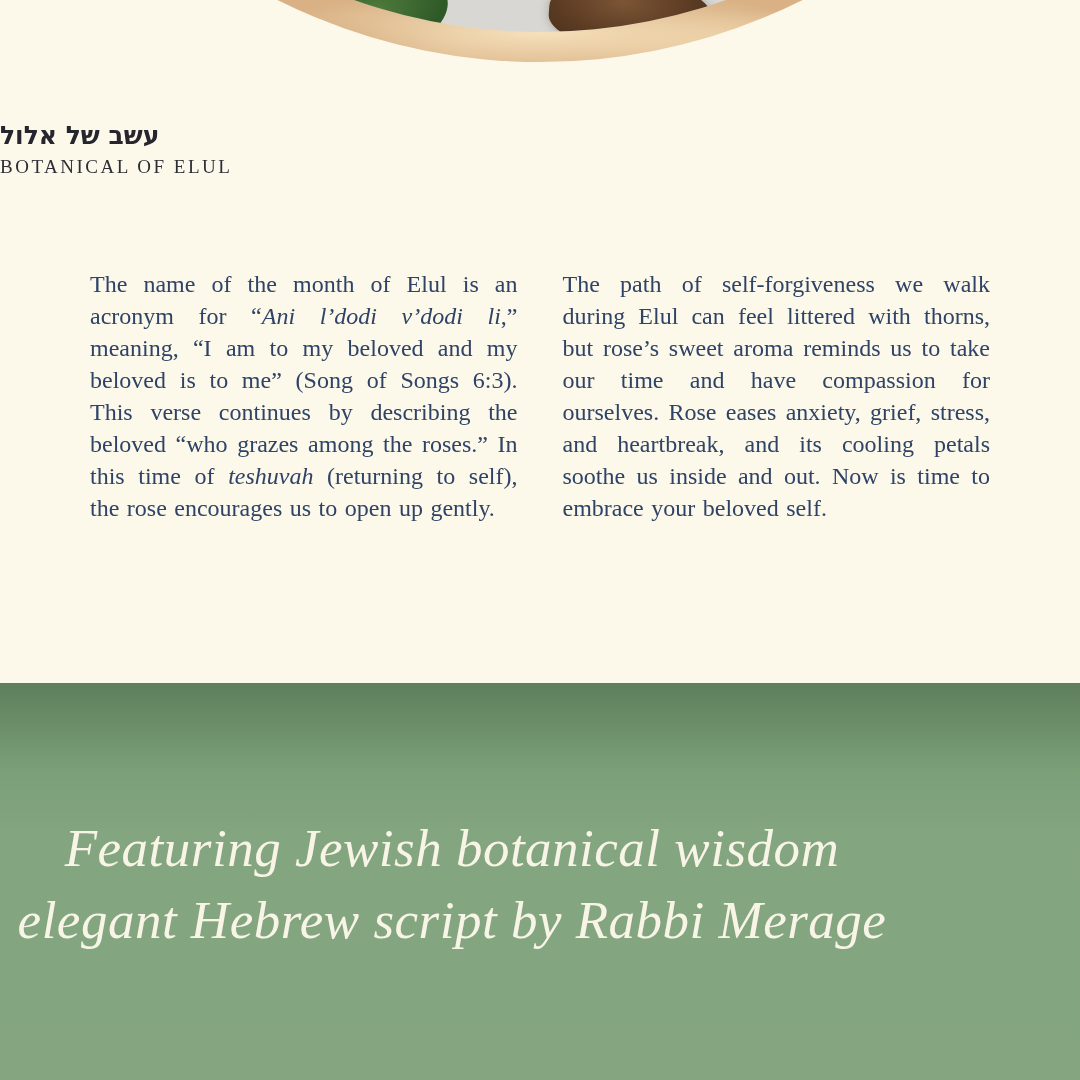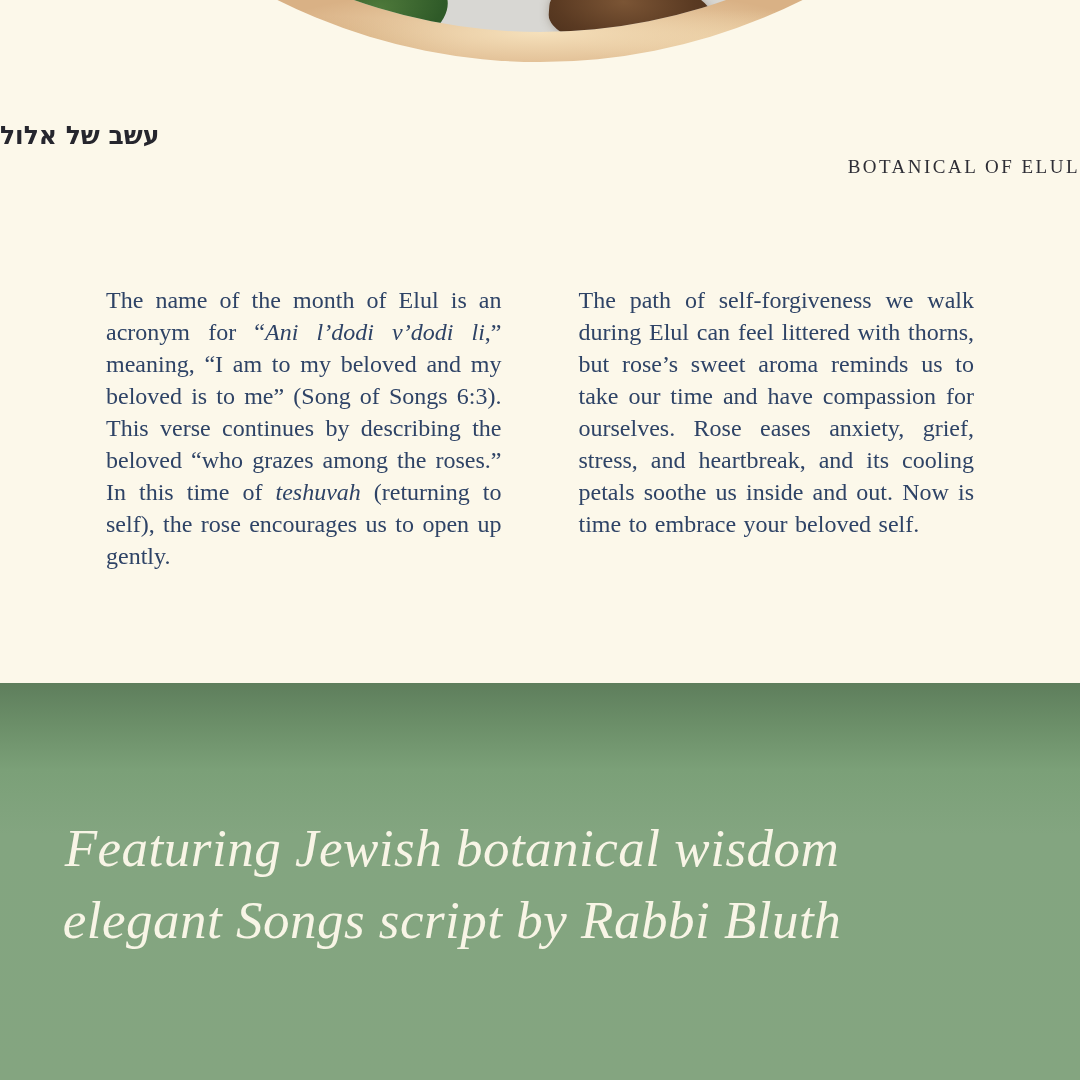--- a/index.html
+++ b/index.html
@@ -50,21 +50,21 @@
 
   
   .hebrew-title {
     position:absolute; top:121px; left:0; width:100%;
     text-align:left; font-size:25px; font-weight:bold;
     color:#26262e;
     font-family:"DejaVu Serif","DejaVu Sans",serif;
   }
   .subtitle {
     position:absolute; top:156px; left:0; width:100%;
-    text-align:right; font-size:19px; letter-spacing:2.5px;
+    text-align:left; font-size:19px; letter-spacing:2.5px;
     color:#2e2e36;
   }
 
   
   .plant-title {
     position:absolute; top:194px; left:0; width:100%;
     text-align:center; font-size:36px; color:#2b4164;
     white-space:nowrap;
   }
   .plant-title .sep {
@@ -79,21 +79,21 @@
     position:relative; top:-2px;
   }
 
   
   .columns {
     position:absolute; left:90px; top:268px; width:900px;
     display:flex; gap:45px;
     color:#2e4366; font-size:24px; line-height:32px;
   }
   .col {
-    flex:1; margin:16px; text-align:justify;
+    flex:1; margin:0; text-align:justify;
     word-spacing:1.5px;
   }
   .col .it { font-style:italic; }
 
   
   .green-band {
     position:absolute; left:0; top:683px; width:1080px; height:397px;
     background:linear-gradient(to bottom,
       #5e7e5c 0%, #6b8e68 10%, #7ba078 22%, #83a580 38%, #84a580 100%);
   }
@@ -124,16 +124,16 @@
 
 
   <div class="columns">
     <p class="col"><span>The name of the month of Elul is an acronym for “</span><span class="it">Ani l’dodi v’dodi li</span><span>,” meaning, “I am to my beloved and my beloved is to me” (Song of Songs 6:3). This verse continues by describing the beloved “who grazes among the roses.” In this time of </span><span class="it">teshuvah</span><span> (returning to self), the rose encourages us to open up gently.</span></p>
     <p class="col">The path of self-forgiveness we walk during Elul can feel littered with thorns, but rose’s sweet aroma reminds us to take our time and have compassion for ourselves. Rose eases anxiety, grief, stress, and heartbreak, and its cooling petals soothe us inside and out. Now is time to embrace your beloved self.</p>
   </div>
 
   <div class="green-band"></div>
   <div class="credits">
     <span>Featuring Jewish botanical wisdom</span>
-    <span>elegant Songs script by Rabbi Bluth</span>
+    <span>elegant Hebrew script by Rabbi Merage</span>
   </div>
 
 </div>
 
 </body></html>

